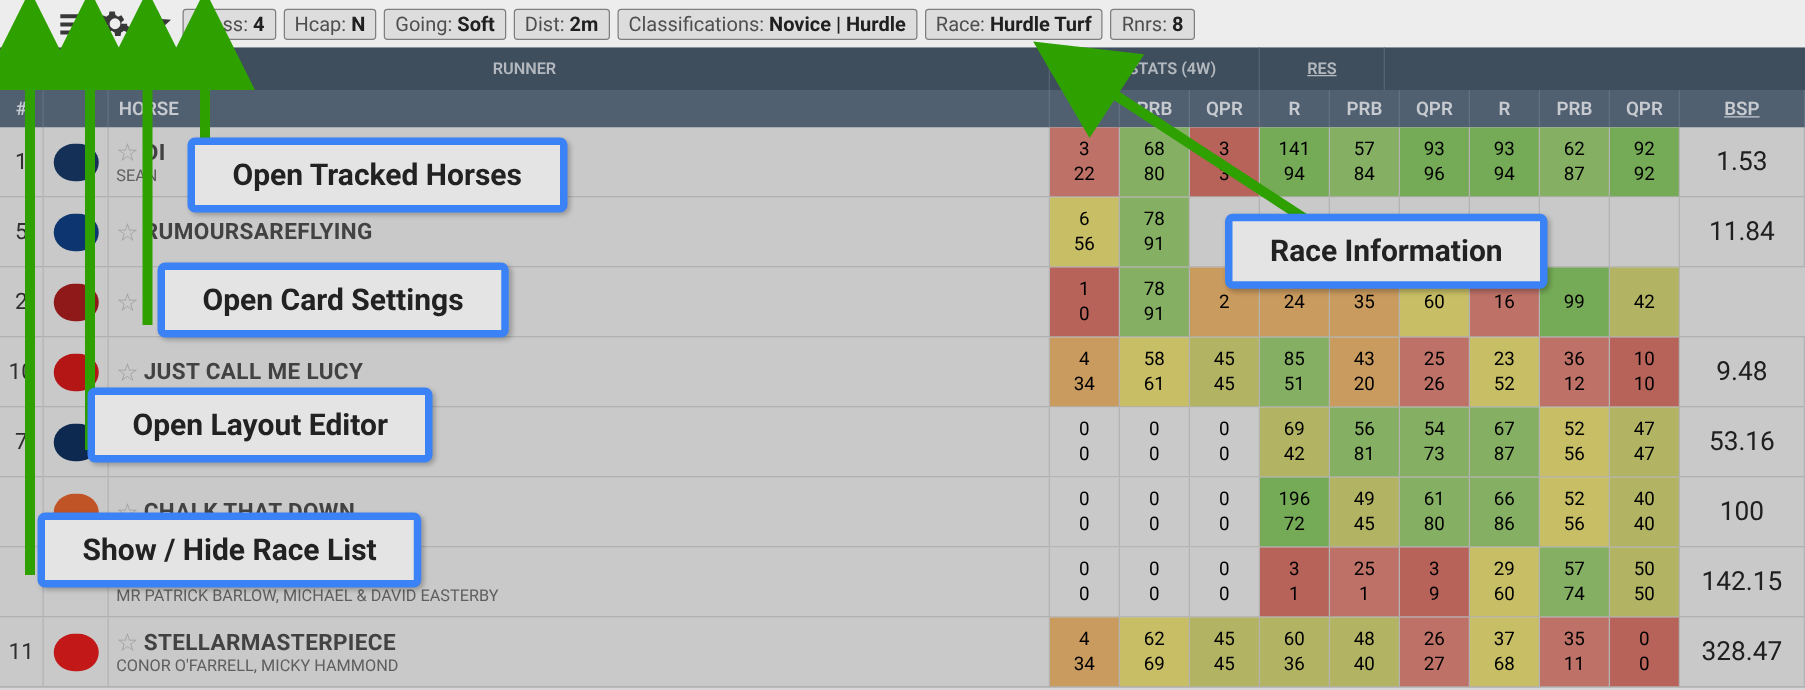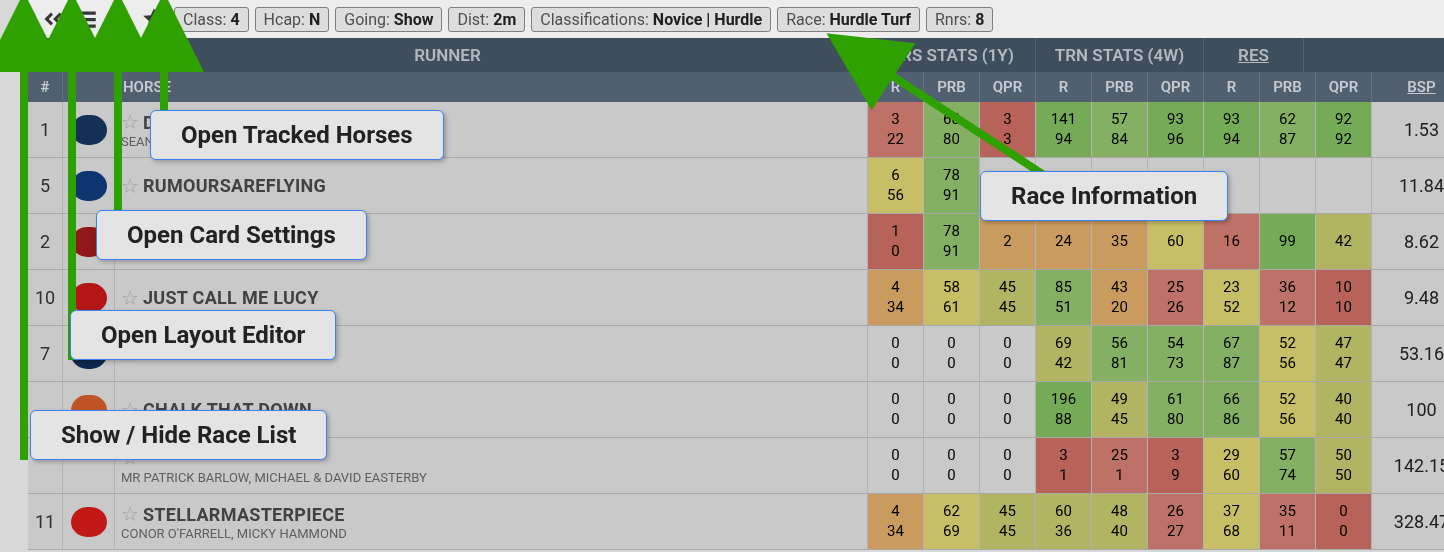--- a/index.html
+++ b/index.html
@@ -7,21 +7,20 @@
   font-family: -apple-system, BlinkMacSystemFont, "Segoe UI", Roboto, Arial, sans-serif;
   background: #d8d8d8;
   width: 1444px;
   height: 552px;
   overflow: hidden;
   position: relative;
 }
 .container {
   background: #d8d8d8;
   position: relative;
-  margin-left: 28px;
 }
 
 
 .toolbar {
   display: flex;
   align-items: center;
   background: #fff;
   height: 38px;
   gap: 6px;
   padding: 0 10px;
@@ -45,21 +44,21 @@
   gap:4px;
   white-space: nowrap;
 }
 .pill .val { color: #222; font-weight: 700; }
 
 
 .header1 {
   display: flex;
   background: #445464;
   color: #c0c6cc;
-  font-size: 17px;
+  font-size: 13px;
   font-weight: 600;
   height: 34px;
   align-items: center;
 }
 .header1 > div { border-right: 1px solid #5b6a78; height:100%; display:flex;align-items:center;justify-content:center;}
 .header2 {
   display: flex;
   background: #56677a;
   color: #d6dae0;
   font-size: 15px;
@@ -87,21 +86,21 @@
 .row > div { border-right: 1px solid #c0c0c0; height:100%; display:flex; align-items:center; justify-content:center; }
 .row .num { width: 35px; flex:0 0 35px; font-size: 18px; color:#333; }
 .row .silk { width: 52px; flex:0 0 52px; }
 .row .horsecol { width: 753px; flex: 0 0 753px; justify-content:flex-start; padding-left:6px; }
 .row .statcell {
   width: 56px; flex:0 0 56px;
   flex-direction: column;
   font-size: 15px;
   line-height: 1.3;
 }
-.row .bsp { width: 100px; flex:0 0 100px; font-size: 18px; color:#222; }
+.row .bsp { width: 100px; flex:0 0 100px; font-size: 21px; color:#222; }
 
 .horsecol .inner { display:flex; flex-direction: column; }
 .horsecol .top { display:flex; align-items:center; gap:4px; }
 .horsecol .name { font-size: 18px; font-weight:700; color: #474747; letter-spacing: .3px; }
 .horsecol .sub { font-size: 13px; color:#666; text-transform: uppercase; }
 .star-outline { color: #aaa; font-size: 20px; }
 
 .silk-circle {
   width: 36px; height: 30px; border-radius: 50% / 55%;
   display:inline-block;
@@ -121,21 +120,21 @@
 
 
 .overlay {
   position: absolute;
   inset: 0;
   pointer-events: none;
 }
 .callout {
   position: absolute;
   background: #e4e4e4;
-  border: 1px solid #3b82f6;
+  border: 6px solid #3b82f6;
   border-radius: 6px;
   padding: 10px 30px;
   font-size: 24px;
   font-weight: 700;
   color: #222;
   box-shadow: 2px 2px 4px rgba(0,0,0,.25);
   white-space: nowrap;
 }
 svg.arrows { position:absolute; inset:0; width:100%; height:100%; }
 
@@ -174,21 +173,21 @@
     <div class="pill">
       <span>Class:</span>
       <span class="val">4</span>
     </div>
     <div class="pill">
       <span>Hcap:</span>
       <span class="val">N</span>
     </div>
     <div class="pill">
       <span>Going:</span>
-      <span class="val">Show</span>
+      <span class="val">Soft</span>
     </div>
     <div class="pill">
       <span>Dist:</span>
       <span class="val">2m</span>
     </div>
     <div class="pill">
       <span>Classifications:</span>
       <span class="val">Novice | Hurdle</span>
     </div>
     <div class="pill">
@@ -196,21 +195,20 @@
       <span class="val">Hurdle Turf</span>
     </div>
     <div class="pill">
       <span>Rnrs:</span>
       <span class="val">8</span>
     </div>
   </div>
 
   <div class="header1">
     <div style="width:840px;flex:0 0 840px">RUNNER</div>
-    <div class="col-stat3">HRS STATS (1Y)</div>
     <div class="col-stat3">TRN STATS (4W)</div>
     <div class="col-res">RES</div>
   </div>
 
   <div class="header2">
     <div class="col-num">#</div>
     <div class="col-silk"></div>
     <div class="col-horse" style="justify-content:flex-start;padding-left:8px">HORSE</div>
     <div class="col-stat">R</div>
     <div class="col-stat">PRB</div>
@@ -372,21 +370,20 @@
           <div class="v2">16</div>
         </div>
         <div class="statcell c-green2">
           <div class="v1"></div>
           <div class="v2">99</div>
         </div>
         <div class="statcell c-olive">
           <div class="v1"></div>
           <div class="v2">42</div>
         </div>
-        <div class="bsp">8.62</div>
       </div>
       <div class="row">
         <div class="num">10</div>
         <div class="silk">
           <span class="silk-circle" style="background: rgb(194, 24, 24);"></span>
         </div>
         <div class="horsecol">
           <div class="inner">
             <div class="top">
               <span class="star-outline">☆</span>
@@ -506,21 +503,21 @@
         <div class="statcell c-gray">
           <div class="v1">0</div>
           <div class="v2">0</div>
         </div>
         <div class="statcell c-gray">
           <div class="v1">0</div>
           <div class="v2">0</div>
         </div>
         <div class="statcell c-green2">
           <div class="v1">196</div>
-          <div class="v2">88</div>
+          <div class="v2">72</div>
         </div>
         <div class="statcell c-olive">
           <div class="v1">49</div>
           <div class="v2">45</div>
         </div>
         <div class="statcell c-green">
           <div class="v1">61</div>
           <div class="v2">80</div>
         </div>
         <div class="statcell c-green">
@@ -653,17 +650,17 @@
       </marker>
     </defs>
     <line x1="24" y1="460" x2="24" y2="32" stroke="#2ea000" stroke-width="8" marker-end="url(#ah)"></line>
     <line x1="72" y1="360" x2="72" y2="32" stroke="#2ea000" stroke-width="8" marker-end="url(#ah)"></line>
     <line x1="118" y1="260" x2="118" y2="32" stroke="#2ea000" stroke-width="8" marker-end="url(#ah)"></line>
     <line x1="164" y1="160" x2="164" y2="32" stroke="#2ea000" stroke-width="8" marker-end="url(#ah)"></line>
     <line x1="1090" y1="205" x2="860" y2="55" stroke="#2ea000" stroke-width="8" marker-end="url(#ah)"></line>
   </svg>
 
   <div class="callout" style="left:150px; top:110px">Open Tracked Horses</div>
-  <div class="callout" style="left:96px; top:210px">Open Card Settings</div>
+  <div class="callout" style="left:126px; top:210px">Open Card Settings</div>
   <div class="callout" style="left:30px;  top:410px">Show / Hide Race List</div>
   <div class="callout" style="left:70px;  top:310px">Open Layout Editor</div>
   <div class="callout" style="left:980px; top:171px">Race Information</div>
 </div>
 
 </body></html>

